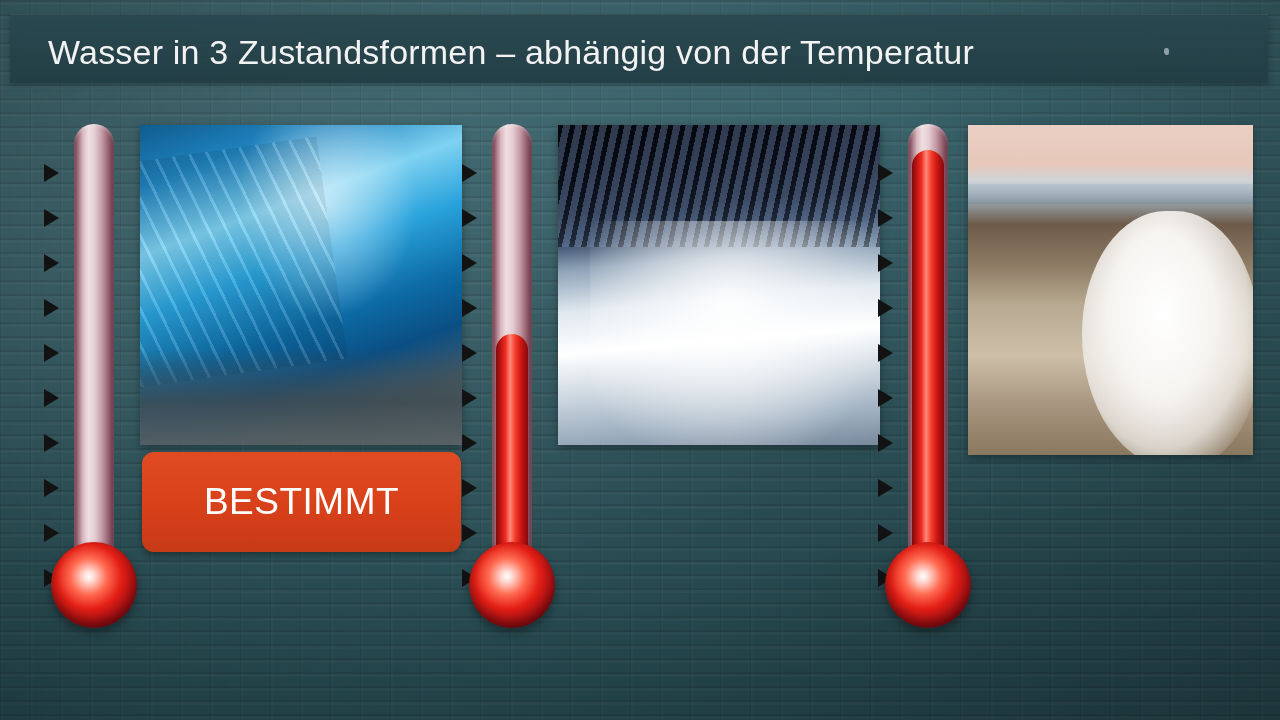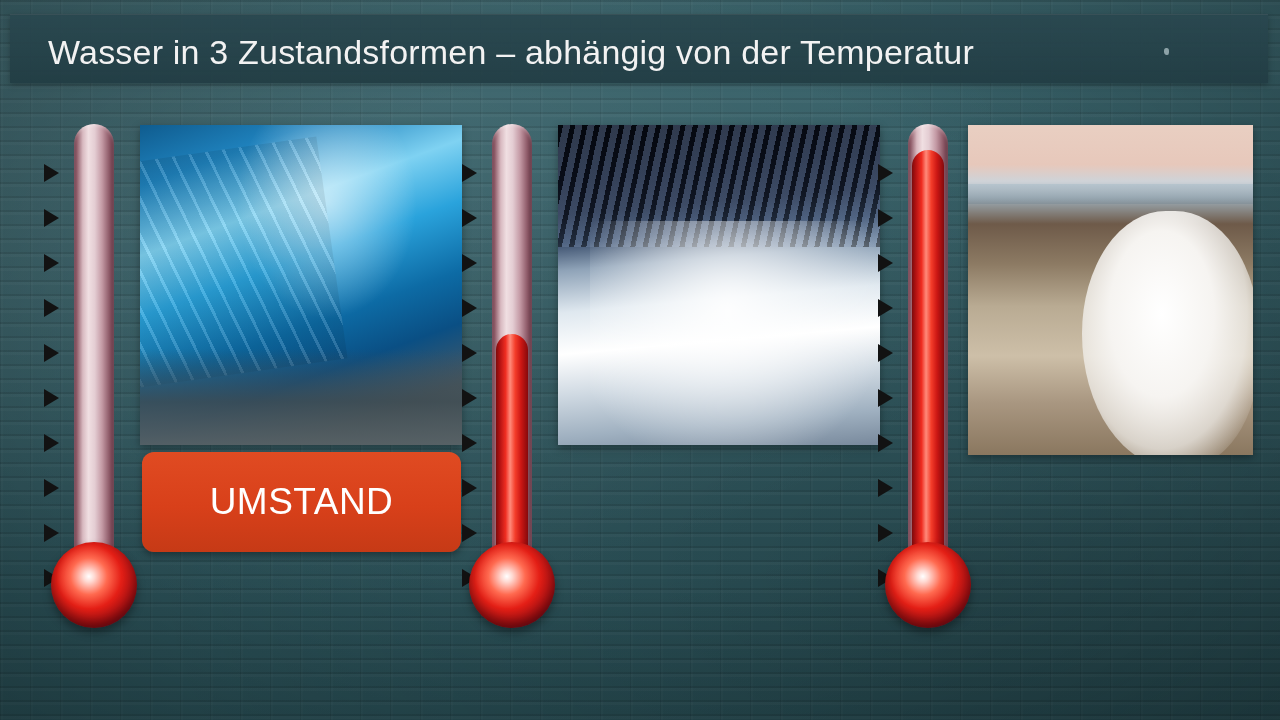--- a/index.html
+++ b/index.html
@@ -254,21 +254,21 @@
       <div class="tick" style="top:419px;"></div>
     </div>
     <div class="thermo-tube"></div>
     <div class="thermo-fill" style="top:438px; height:20px;"></div>
     <div class="thermo-bulb"></div>
   </div>
 
   <div class="photo" id="photo-ice" style="left:140px; top:125px; width:322px; height:320px;"></div>
 
   <div class="chip" style="left:142px; top:452px; width:319px; height:100px;">
-    <span>UMSTAND</span>
+    <span>BESTIMMT</span>
   </div>
 
   <div class="thermo" style="left:462px; top:124px;">
     <div class="thermo-ticks">
       <div class="tick" style="top:14px;"></div>
       <div class="tick" style="top:59px;"></div>
       <div class="tick" style="top:104px;"></div>
       <div class="tick" style="top:149px;"></div>
       <div class="tick" style="top:194px;"></div>
       <div class="tick" style="top:239px;"></div>

